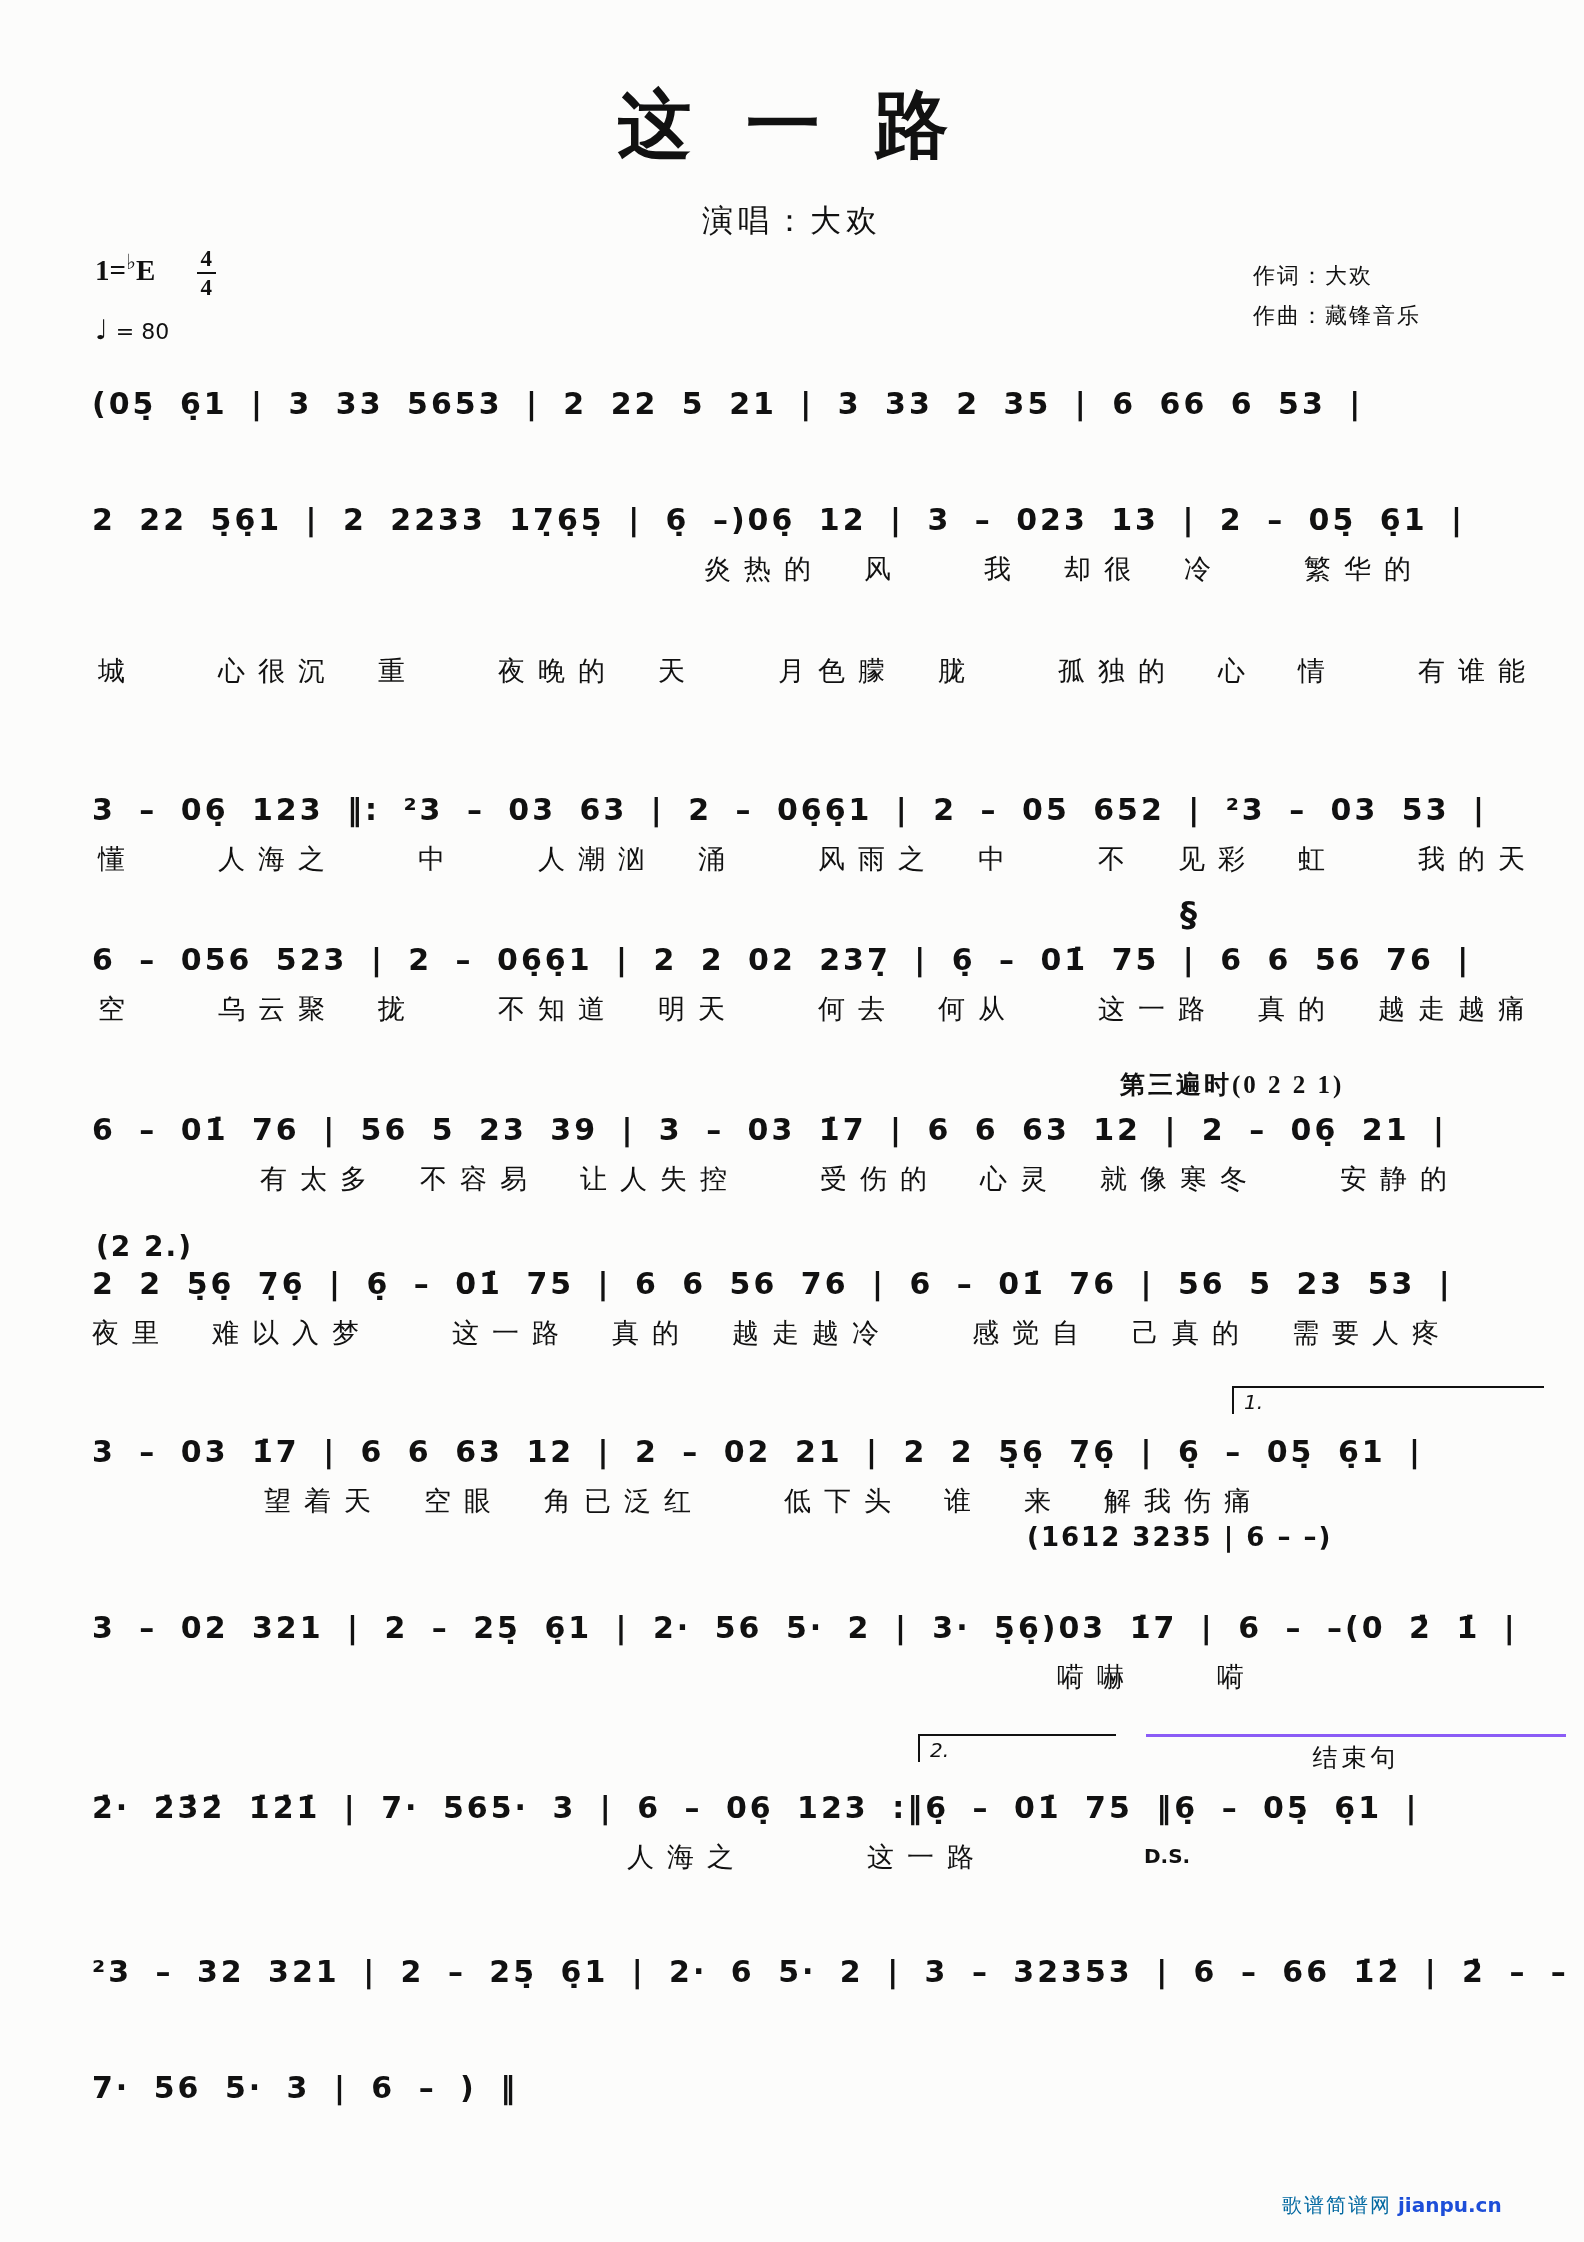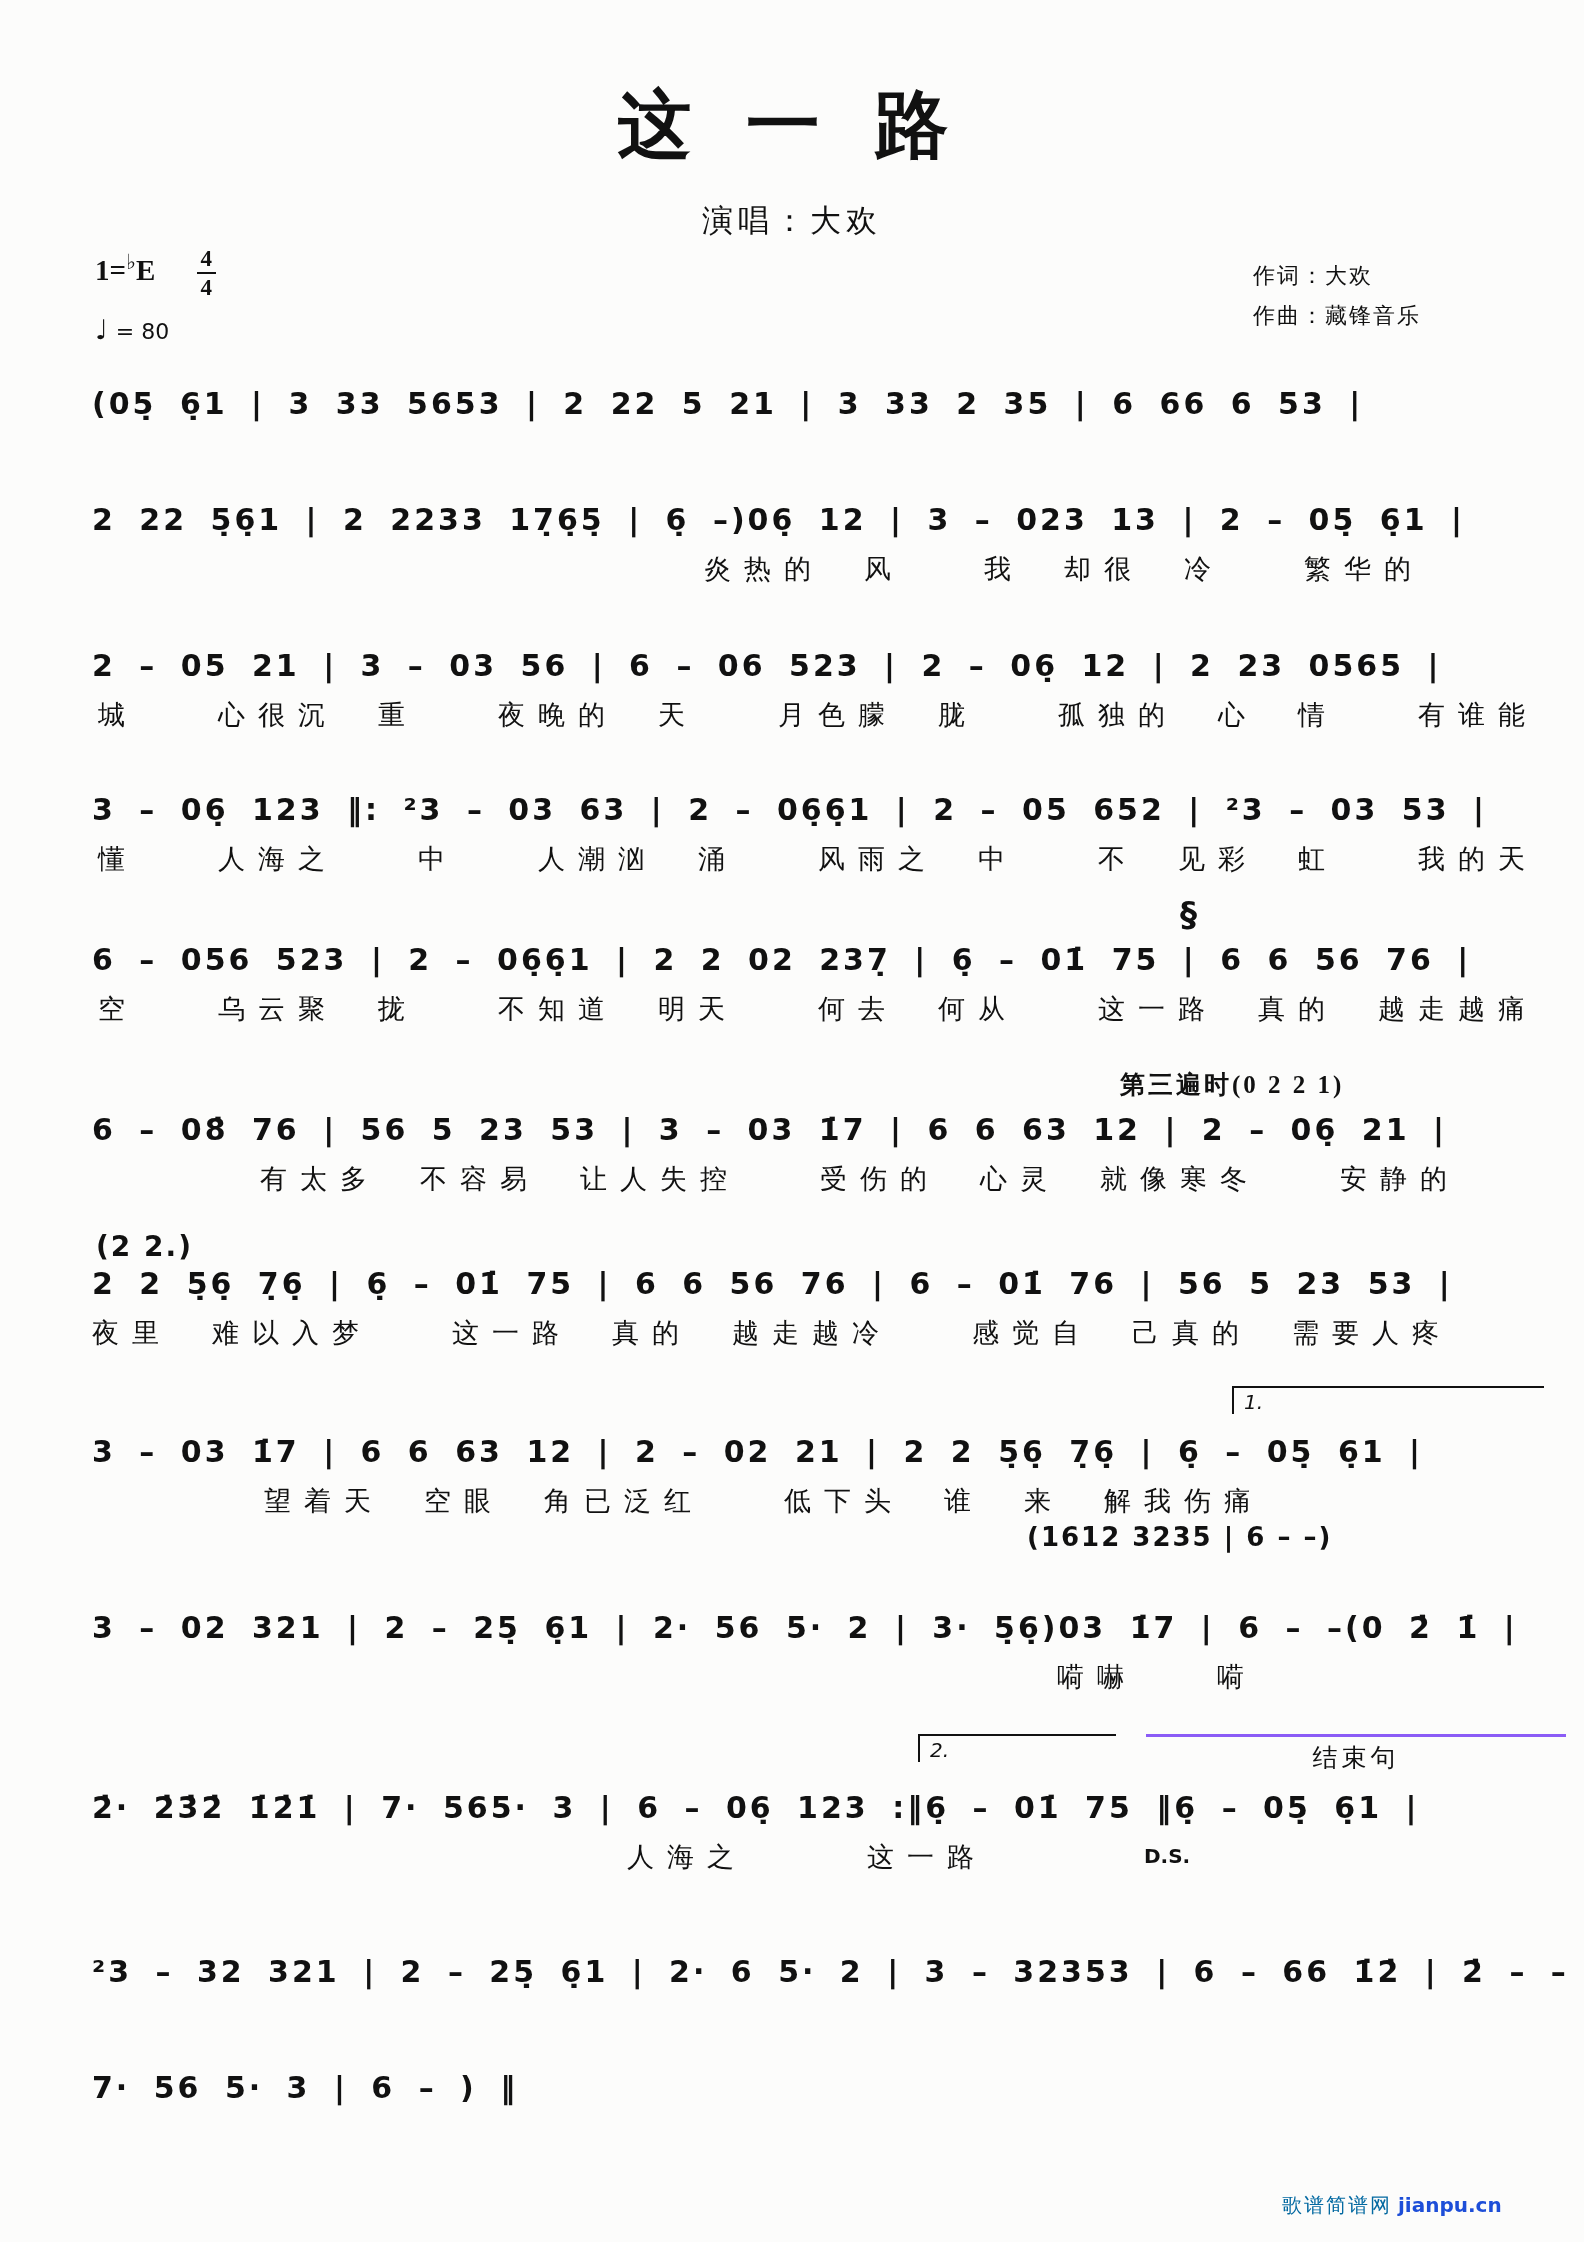--- a/index.html
+++ b/index.html
@@ -104,35 +104,34 @@
 
 <div id="score">
     <div class="line l0">
       <div class="notes">(05̣ 6̣1 | 3 33 5653 | 2 22 5 21 | 3 33 2 35 | 6 66 6 53 |</div>
     </div>
     <div class="line l1">
       <div class="notes">2 22 5̣6̣1 | 2 2233 17̣6̣5̣ | 6̣ –)06̣ 12 | 3 – 023 13 | 2 – 05̣ 6̣1 |</div>
       <div class="lyrics">炎热的　风　　我　却很　冷　　繁华的</div>
     </div>
     <div class="line l2">
-      <div class="notes">2 – 05 21 | 3 – 03 56 | 6 – 06 523 | 2 – 06̣ 12 | 2 23 0565 |</div>
       <div class="lyrics">城　　心很沉　重　　夜晚的　天　　月色朦　胧　　孤独的　心　情　　有谁能</div>
     </div>
     <div class="line l3">
       <div class="notes">3 – 06̣ 123 ‖: ²3 – 03 63 | 2 – 06̣6̣1 | 2 – 05 652 | ²3 – 03 53 |</div>
       <div class="lyrics">懂　　人海之　　中　　人潮汹　涌　　风雨之　中　　不　见彩　虹　　我的天</div>
     </div>
     <div class="line l4">
       <div class="notes">6 – 056 523 | 2 – 06̣6̣1 | 2 2 02 237̣ | 6̣ – 01̇ 75 | 6 6 56 76 |</div>
       <div class="lyrics">空　　乌云聚　拢　　不知道　明天　　何去　何从　　这一路　真的　越走越痛</div>
       <span class="anno anno-segno">§</span>
       <span class="anno anno-note-right">第三遍时(0 2 2 1)</span>
     </div>
     <div class="line l5">
-      <div class="notes">6 – 08̇ 76 | 56 5 23 53 | 3 – 03 1̇7 | 6 6 63 12 | 2 – 06̣ 21 |</div>
+      <div class="notes">6 – 01̇ 76 | 56 5 23 39 | 3 – 03 1̇7 | 6 6 63 12 | 2 – 06̣ 21 |</div>
       <div class="lyrics">有太多　不容易　让人失控　　受伤的　心灵　就像寒冬　　安静的</div>
     </div>
     <div class="line l6">
       <div class="notes">2 2 5̣6̣ 7̣6̣ | 6̣ – 01̇ 75 | 6 6 56 76 | 6 – 01̇ 76 | 56 5 23 53 |</div>
       <div class="lyrics">夜里　难以入梦　　这一路　真的　越走越冷　　感觉自　己真的　需要人疼</div>
       <span class="anno anno-pre">(2 2.)</span>
     </div>
     <div class="line l7">
       <div class="notes">3 – 03 1̇7 | 6 6 63 12 | 2 – 02 21 | 2 2 5̣6̣ 7̣6̣ | 6̣ – 05̣ 6̣1 |</div>
       <div class="lyrics">望着天　空眼　角已泛红　　低下头　谁　来　解我伤痛</div>

